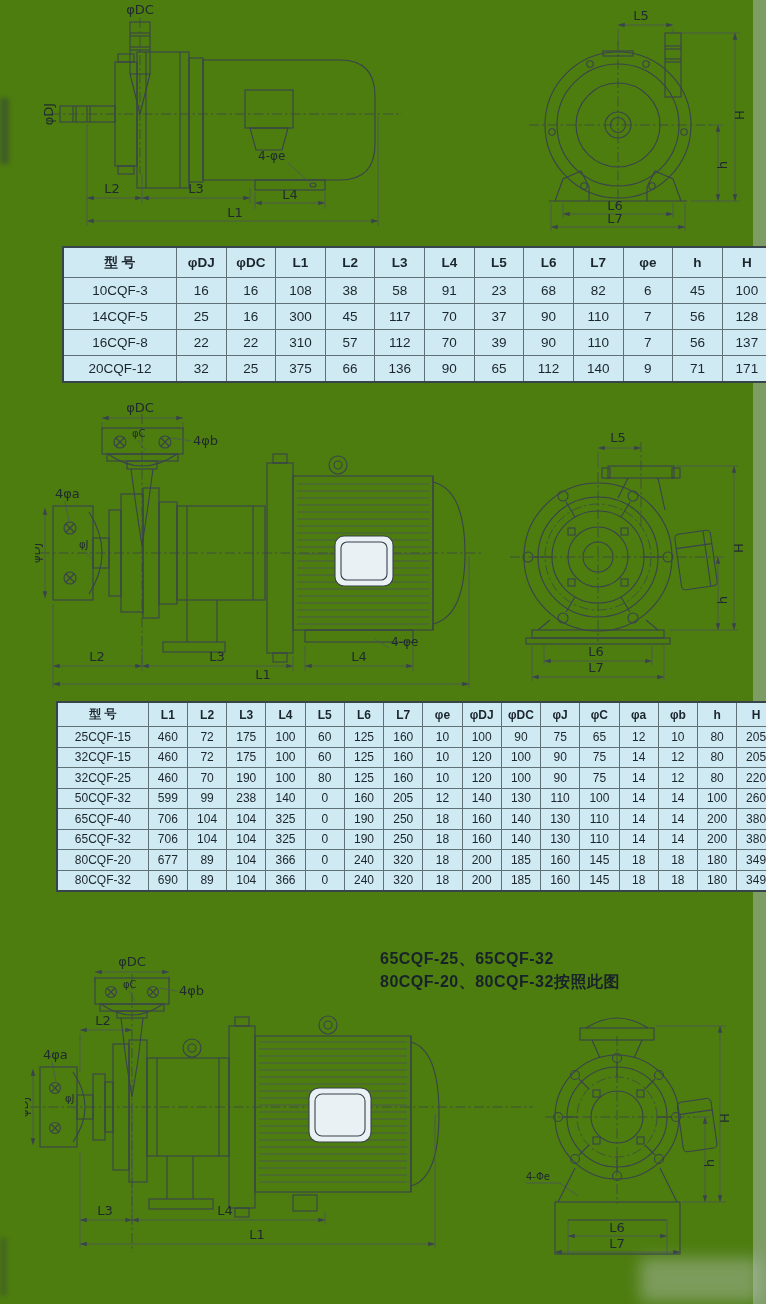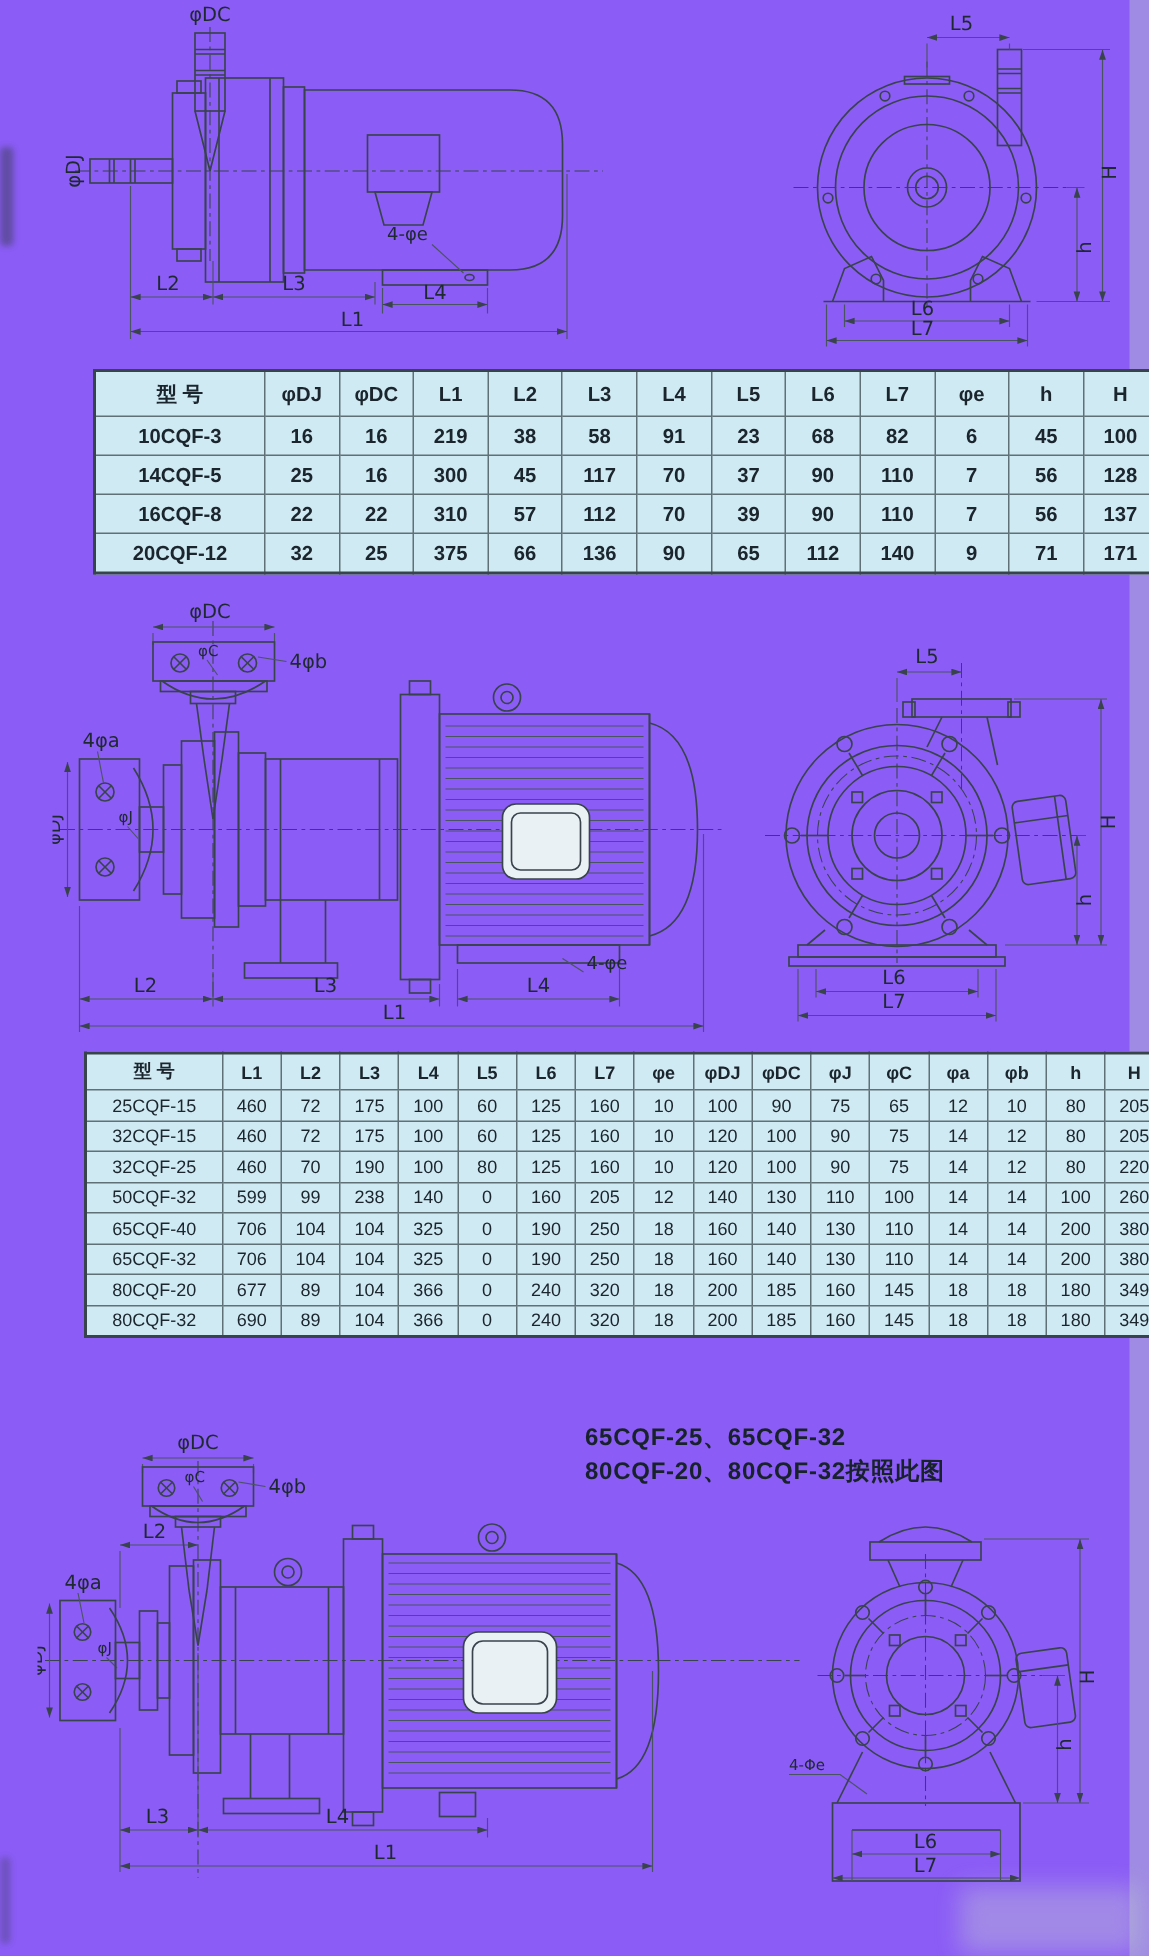--- a/index.html
+++ b/index.html
@@ -1,35 +1,35 @@
 <!DOCTYPE html>
 <html><head>
 <meta charset="utf-8">
 <style>
   html,body{margin:0;padding:0;background:#cfd9dd;}
-  .page{position:relative;width:766px;height:1304px;background:#8b5cf6;overflow:hidden;
+  .page{position:relative;width:766px;height:1304px;background:#4d7c0f;overflow:hidden;
         font-family:"Liberation Sans",sans-serif;color:#1b252d;}
   
   .smudge{position:absolute;background:#2e3a40;opacity:.45;filter:blur(2px);border-radius:3px;}
   .band{position:absolute;background:#b9c6cc;opacity:.45;}
   .noise{position:absolute;background:#c3ccd1;opacity:.4;filter:blur(8px);}
   
   .tblwrap{position:absolute;margin-left:32px;}
   table{border-collapse:collapse;table-layout:fixed;width:100%;background:#d0eaf3;
         border:2px solid #38444c;}
   th,td{border:1px solid #5f7077;text-align:center;vertical-align:middle;
         font-family:"Liberation Sans",sans-serif;white-space:nowrap;overflow:hidden;}
   #t1 th{height:27px;font-size:13.5px;font-weight:700;}
-  #t1 td{height:23px;font-size:13.5px;font-weight:bold;}
+  #t1 td{height:23px;font-size:13.5px;}
   #t1 th:first-child{width:15.5%;}
   #t2 th{height:21px;font-size:12px;font-weight:700;}
   #t2 td{height:17.5px;font-size:12px;}
   #t2 th:first-child{width:12.2%;}
   
-  .caption{position:absolute;left:390px;top:947px;font-size:16px;font-weight:700;
+  .caption{position:absolute;left:380px;top:947px;font-size:16px;font-weight:700;
            line-height:23px;color:#18222a;letter-spacing:.5px;}
   
   .dwg{position:absolute;}
   .dwg line,.dwg path,.dwg rect,.dwg circle,.dwg ellipse{stroke:#39434c;fill:none;stroke-width:1.1;}
   .dwg .d{stroke-width:.75;stroke:#4a545e;}
   .dwg .c{stroke-width:.7;stroke-dasharray:10 3 2.5 3;}
   .dwg marker path{fill:#39434c;stroke:none;}
   .dwg text{fill:#1f2930;stroke:none;font:12px "DejaVu Sans",sans-serif;}
   .dwg text.big{font-size:13px;}
   .dwg text.sm{font-size:10px;}
@@ -174,21 +174,21 @@
             <th>φe</th>
             <th>h</th>
             <th>H</th>
           </tr>
         </thead>
         <tbody>
           <tr>
             <td>10CQF-3</td>
             <td>16</td>
             <td>16</td>
-            <td>219</td>
+            <td>108</td>
             <td>38</td>
             <td>58</td>
             <td>91</td>
             <td>23</td>
             <td>68</td>
             <td>82</td>
             <td>6</td>
             <td>45</td>
             <td>100</td>
           </tr>

